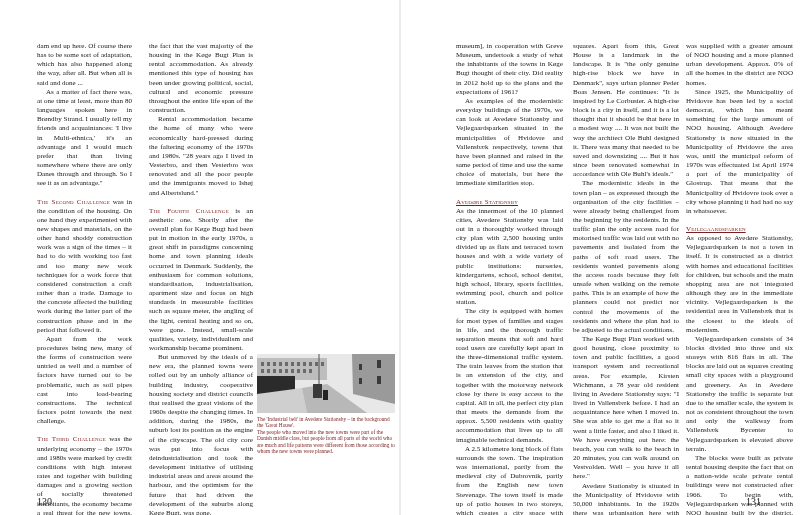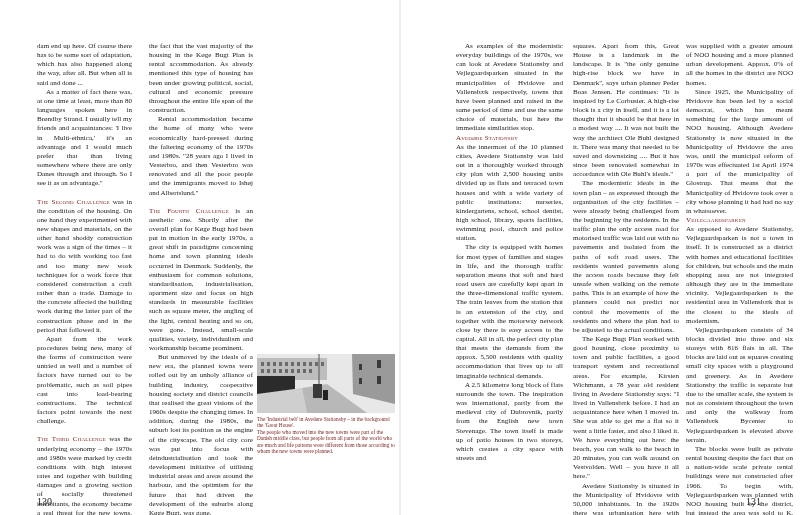--- a/index.html
+++ b/index.html
@@ -7,21 +7,21 @@
          font-family: "Liberation Serif", "DejaVu Serif", serif; color: #1a1a1a; }
   .spread { position: absolute; left: 0; top: 0; width: 800px; height: 455px; background: #fff; }
   .gutter { position: absolute; left: 399px; top: 0; width: 2px; height: 515px;
             background: linear-gradient(to right, #f2f2f2, #e6e6e6, #f2f2f2); }
   .col { position: absolute; top: 42px; font-size: 7.05px; line-height: 9.15px;
          text-align: justify; hyphens: auto; }
   .col p { margin: 0; text-indent: 0; }
   .col p.ind { text-indent: 9px; }
   .col p.gap { margin-top: 9px; }
   .sc { color: #7a1f1f; font-variant: small-caps; letter-spacing: 0.2px; }
-  .h-sec { color: #7a1f1f; font-variant: small-caps; display: block; letter-spacing: 0.2px; }
+  .h-sec { color: #7a1f1f; font-variant: small-caps; display: block; margin-top: 9px; letter-spacing: 0.2px; text-decoration: underline; }
   .c1 { left: 37px; width: 95px; }
   .c2 { left: 149px; width: 104px; }
   .c3 { left: 456px; width: 107px; }
   .c4 { left: 573px; width: 106px; }
   .c5 { left: 686px; width: 107px; }
   .folio { position: absolute; top: 496px; font-size: 10px; }
   .folio.left { left: 37px; }
   .folio.right { left: 746px; }
   .photo { position: absolute; left: 257px; top: 354px; width: 138px; height: 59px;
            background: #d9d9d9; overflow: hidden; }
@@ -92,20 +92,21 @@
     </svg>
   </div>
   <div class="caption">
     <p>The 'Industrial belt' in Avedøre Stationsby – in the background the 'Great House'.</p>
     <p>The people who moved into the new towns were part of the Danish middle class, but people from all parts of the world who are much and life patterns were different from those according to whom the new towns were planned.</p>
   </div>
 
   <div class="folio left">130</div>
 
   <div class="col c3">
+    <p>museum], in cooperation with Greve Museum, undertook a study of what the inhabitants of the towns in Køge Bugt thought of their city. Did reality in 2012 hold up to the plans and the expectations of 1961?</p>
     <p class="ind">As examples of the modernistic everyday buildings of the 1970s, we can look at Avedøre Stationsby and Vejlegaardsparken situated in the municipalities of Hvidovre and Vallensbæk respectively, towns that have been planned and raised in the same period of time and use the same choice of materials, but here the immediate similarities stop.</p>
     <span class="h-sec">Avedøre Stationsby</span>
     <p>As the innermost of the 10 planned cities, Avedøre Stationsby was laid out in a thoroughly worked through city plan with 2,500 housing units divided up as flats and terraced town houses and with a wide variety of public institutions: nurseries, kindergartens, school, school dentist, high school, library, sports facilities, swimming pool, church and police station.</p>
     <p class="ind">The city is equipped with homes for most types of families and stages in life, and the thorough traffic separation means that soft and hard road users are carefully kept apart in the three-dimensional traffic system. The train leaves from the station that is an extension of the city, and together with the motorway network close by there is easy access to the capital. All in all, the perfect city plan that meets the demands from the approx. 5,500 residents with quality accommodation that lives up to all imaginable technical demands.</p>
     <p class="ind">A 2.5 kilometre long block of flats surrounds the town. The inspiration was international, partly from the medieval city of Dubrovnik, partly from the English new town Stevenage. The town itself is made up of patio houses in two storeys, which creates a city space with streets and</p>
   </div>
 
   <div class="col c4">
     <p>squares. Apart from this, Great House is a landmark in the landscape. It is "the only genuine high-rise block we have in Denmark", says urban planner Peder Boas Jensen. He continues: "It is inspired by Le Corbusier. A high-rise block is a city in itself, and it is a lot thought that it should be that here in a modest way .... It was not built the way the architect Ole Buhl designed it. There was many that needed to be saved and downsizing .... But it has since been renovated somewhat in accordance with Ole Buhl's ideals."</p>
     <p class="ind">The modernistic ideals in the town plan – as expressed through the organisation of the city facilities – were already being challenged from the beginning by the residents. In the traffic plan the only access road for motorised traffic was laid out with no pavements and isolated from the paths of soft road users. The residents wanted pavements along the access roads because they felt unsafe when walking on the remote paths. This is an example of how the planners could not predict nor control the movements of the residents and where the plan had to be adjusted to the actual conditions.</p>

